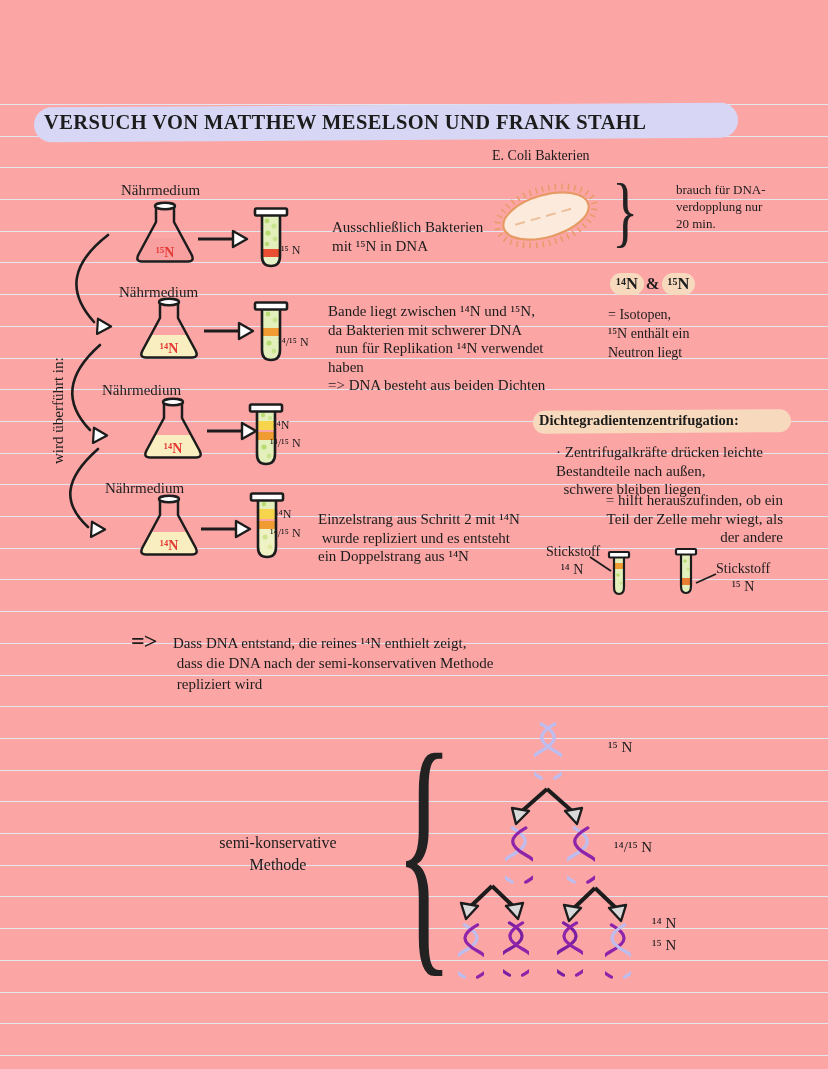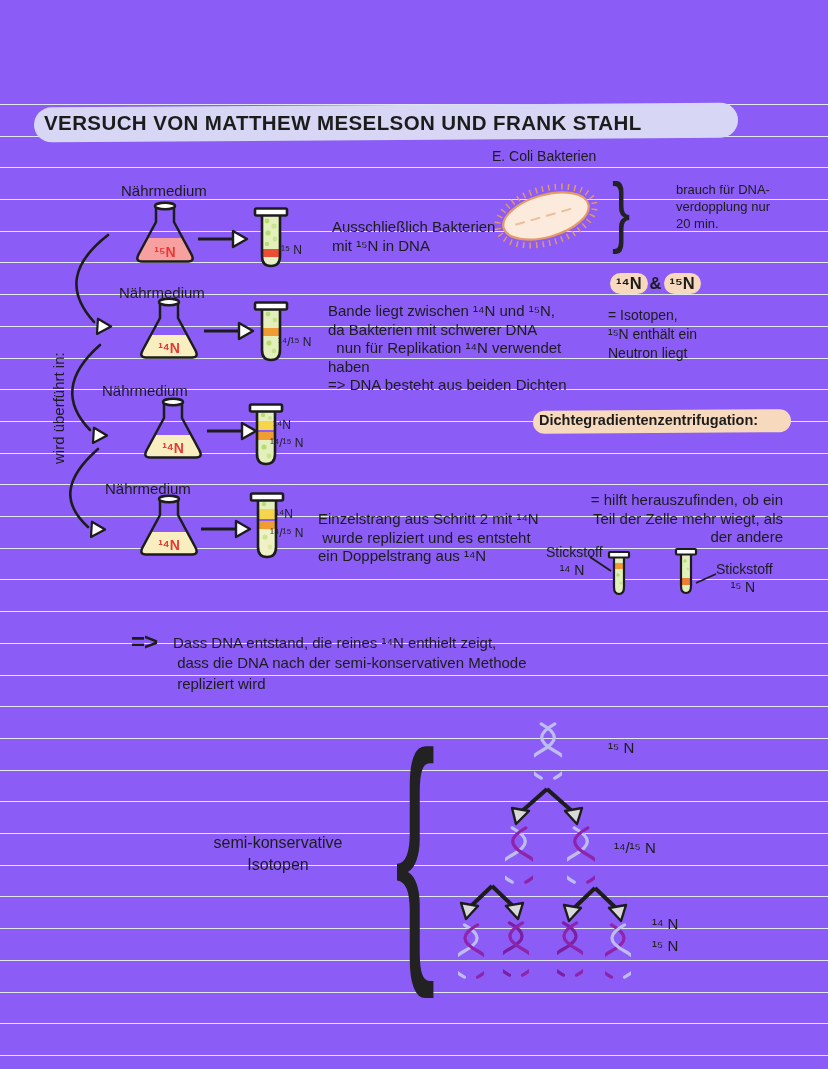--- a/index.html
+++ b/index.html
@@ -1,18 +1,18 @@
 <!DOCTYPE html>
 <html><head>
 <meta charset="utf-8">
 <style>
   html,body { margin:0; padding:0; background:#ffffff; }
   .page {
     position:relative; width:828px; height:1069px; overflow:hidden;
-    background:#8b5cf6; font-family:Liberation Sans, sans-serif; color:#1c1c1c;
+    background:#fca5a5; font-family:Liberation Serif, serif; color:#1c1c1c;
   }
   .ruled {
     position:absolute; left:0; right:0; top:104px; bottom:0;
     background:repeating-linear-gradient(to bottom, #e2e6ee 0 1px, transparent 1px 31.7px);
     pointer-events:none;
   }
   .abs { position:absolute; }
   .pre { white-space:pre-wrap; }
   .title-pill {
     position:absolute; left:34px; top:105px; width:704px; height:35px;
@@ -182,20 +182,23 @@
         <circle cx="26" cy="54" r="2.4" fill="#c9e48e"></circle>
     </g>
     <path d="M14,9 L14,52 Q14,62 23,62 Q32,62 32,52 L32,9" fill="none" stroke="#1c1c1c" stroke-width="2.6"></path>
     <rect x="7" y="2.5" width="32" height="7" rx="1.5" fill="#ffffff" stroke="#1c1c1c" stroke-width="2.6"></rect>
   </svg>
   <div class="abs tube-label" style="left:273px; top:418px;">¹⁴N</div>
   <div class="abs tube-label" style="left:270px; top:436px;">¹⁴/¹⁵ N</div>
 
   <div class="abs peach-pill" style="left:533px; top:410px; width:258px; height:23px; transform:rotate(-0.4deg);"></div>
   <div class="abs" style="left:539px; top:412px; font-size:14.5px; font-weight:600;">Dichtegradientenzentrifugation:</div>
+  <div class="abs note pre" style="left:556px; top:443px; width:240px;">· Zentrifugalkräfte drücken leichte
+Bestandteile nach außen,
+  schwere bleiben liegen</div>
   <div class="abs note pre" style="left:543px; top:491px; width:240px;text-align:right;">= hilft herauszufinden, ob ein
   Teil der Zelle mehr wiegt, als
   der andere</div>
 
   <div class="abs small pre" style="left:546px; top:543px; width:52px; text-align:center;">Stickstoff
 ¹⁴ N</div>
   <svg class="abs" style="left:588px; top:554px;" width="26" height="20" viewBox="0 0 26 20">
     <line x1="2" y1="3" x2="23" y2="17" stroke="#1c1c1c" stroke-width="1.8"></line>
   </svg>
   <svg class="abs" style="left:605px; top:550px;" width="28" height="48" viewBox="0 0 28 48">
@@ -269,21 +272,21 @@
  wurde repliziert und es entsteht
 ein Doppelstrang aus ¹⁴N</div>
 
   <div class="abs" style="left:131px; top:628px; font-size:24px; font-weight:600; letter-spacing:-1px;">=&gt;</div>
   <div class="abs pre" style="left:173px; top:633px; font-size:15px; line-height:1.35; width:480px;">Dass DNA entstand, die reines ¹⁴N enthielt zeigt,
  dass die DNA nach der semi-konservativen Methode
  repliziert wird</div>
 
   <div class="abs brace" style="left:395px; top:703px; font-size:270px; line-height:1.08; transform:scaleX(0.45); transform-origin:left top;">{</div>
   <div class="abs pre" style="left:188px; top:832px; font-size:16px; width:180px; text-align:center; line-height:1.4;">semi-konservative
-Isotopen</div>
+Methode</div>
 
   <svg class="abs" style="left:534px; top:721px;" width="28" height="60" viewBox="0 0 26 62">
     <path d="M6,3 C 24,13 24,21 6,31 C -12,41 -12,49 6,59" fill="none" stroke="#bdbdf0" stroke-width="3.4" stroke-linecap="round"></path>
     <path d="M20,3 C 2,13 2,21 20,31 C 38,41 38,49 20,59" fill="none" stroke="#bdbdf0" stroke-width="3.4" stroke-linecap="round"></path>
   </svg>
   <div class="abs" style="left:608px; top:739px; font-size:15px;">¹⁵ N</div>
 
   <svg class="abs" style="left:503px; top:784px;" width="92" height="44" viewBox="0 0 92 44">
     <line x1="44" y1="5" x2="18" y2="28" stroke="#1c1c1c" stroke-width="4"></line>
     <line x1="44" y1="5" x2="70" y2="28" stroke="#1c1c1c" stroke-width="4"></line>

